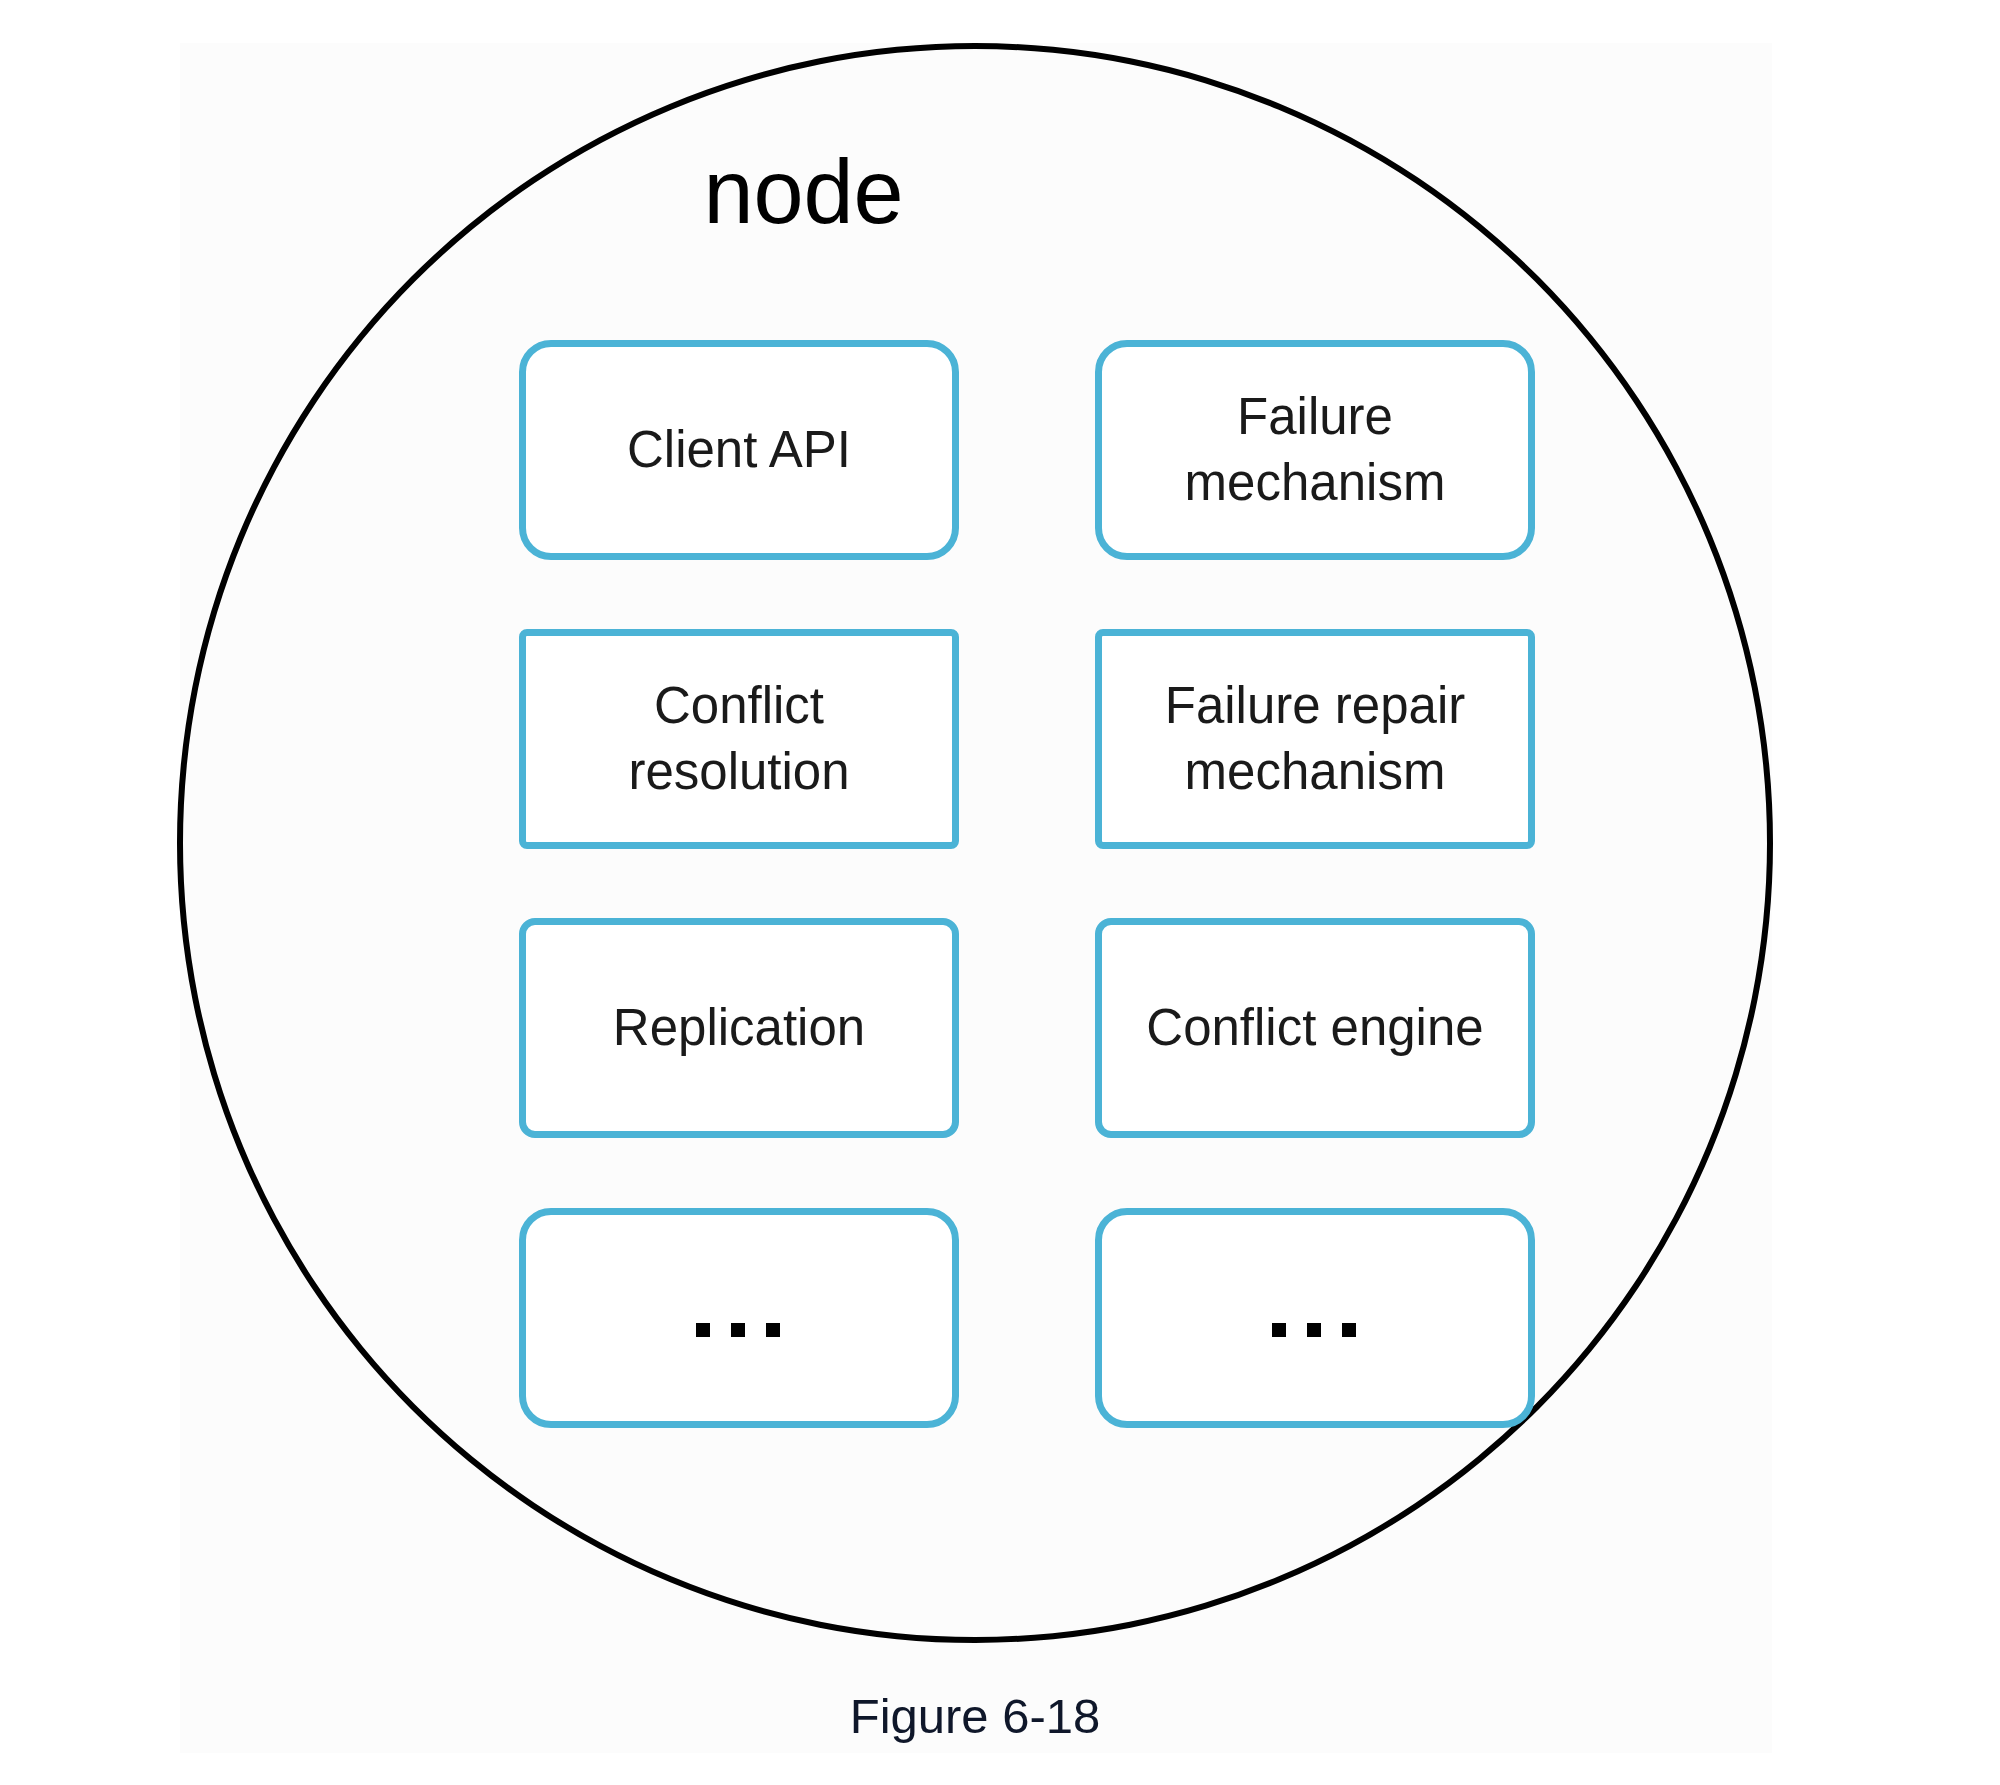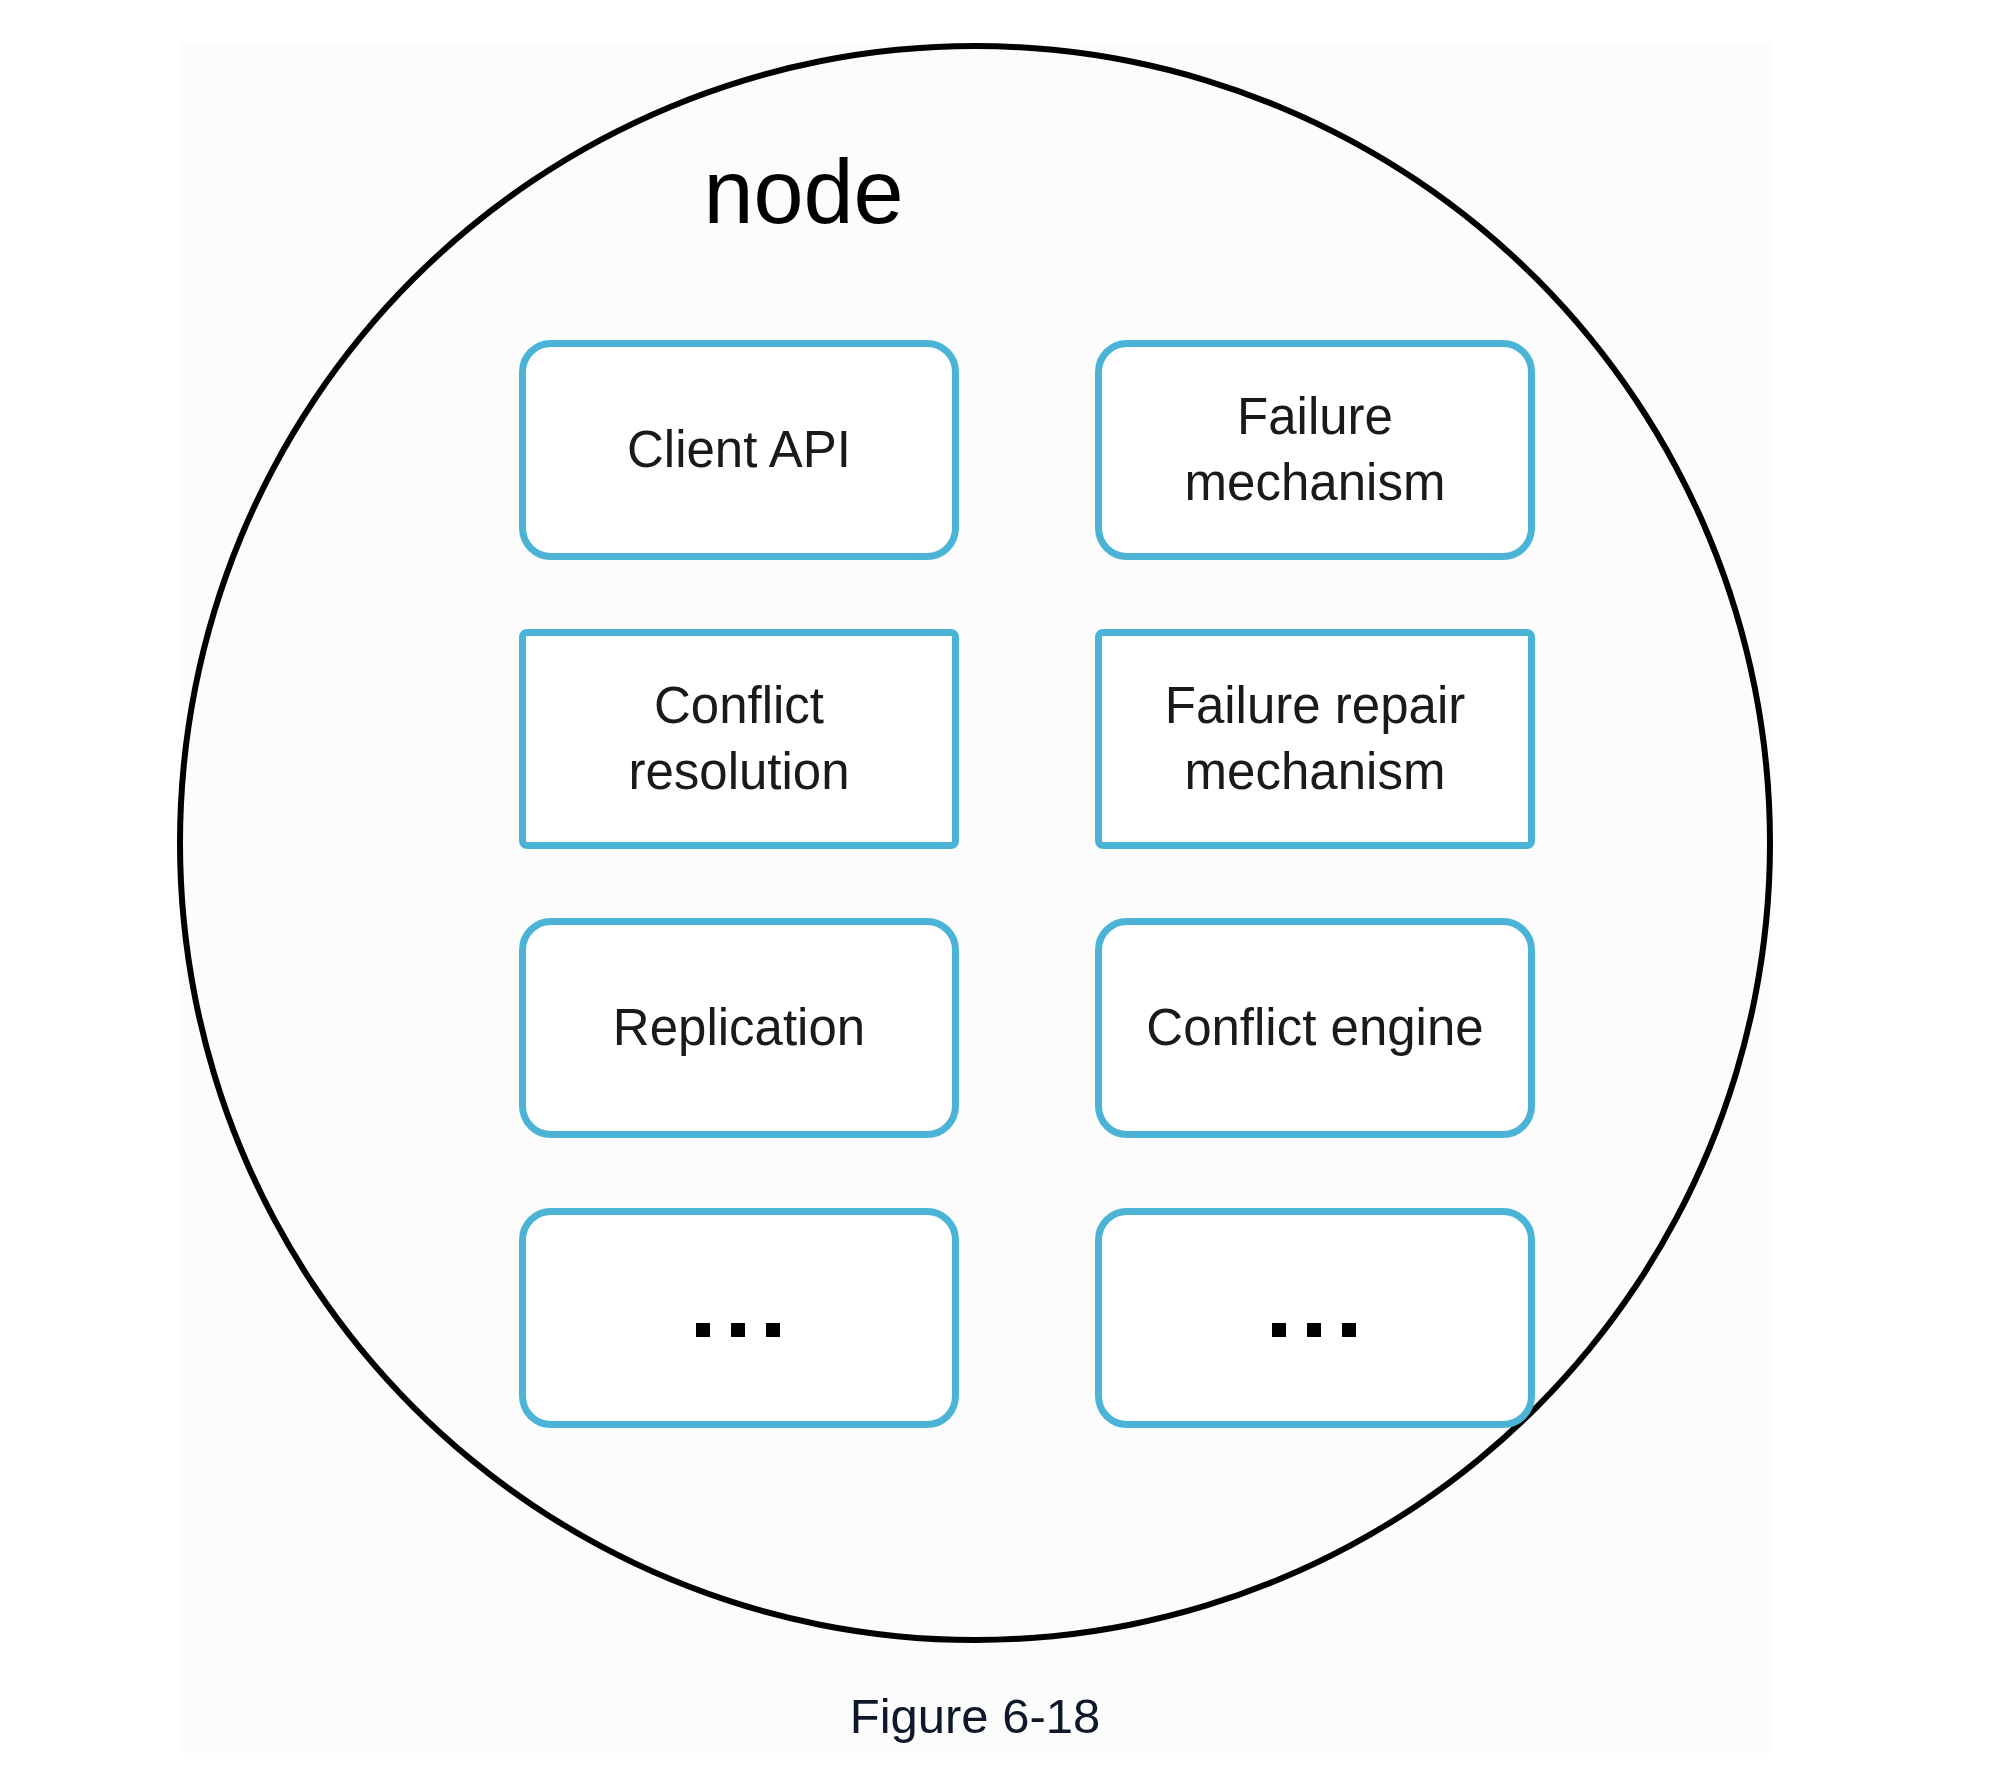--- a/index.html
+++ b/index.html
@@ -68,21 +68,21 @@
       margin-left: 44px;
     }
     .component .label {
       display: block;
       white-space: pre-line;
     }
     .col-0 { left: 475px; }
     .col-1 { left: 1051px; }
     .row-0 { top: 340px; }
     .row-1 { top: 629px; border-radius: 8px; }
-    .row-2 { top: 918px; }
+    .row-2 { top: 918px; border-radius: 16px; }
     .row-3 { top: 1208px; }
     .dots {
       display: flex;
       gap: 21px;
       align-items: center;
       justify-content: center;
       transform: translate(-1px, 12px);
     }
     .dot {
       width: 14px;

